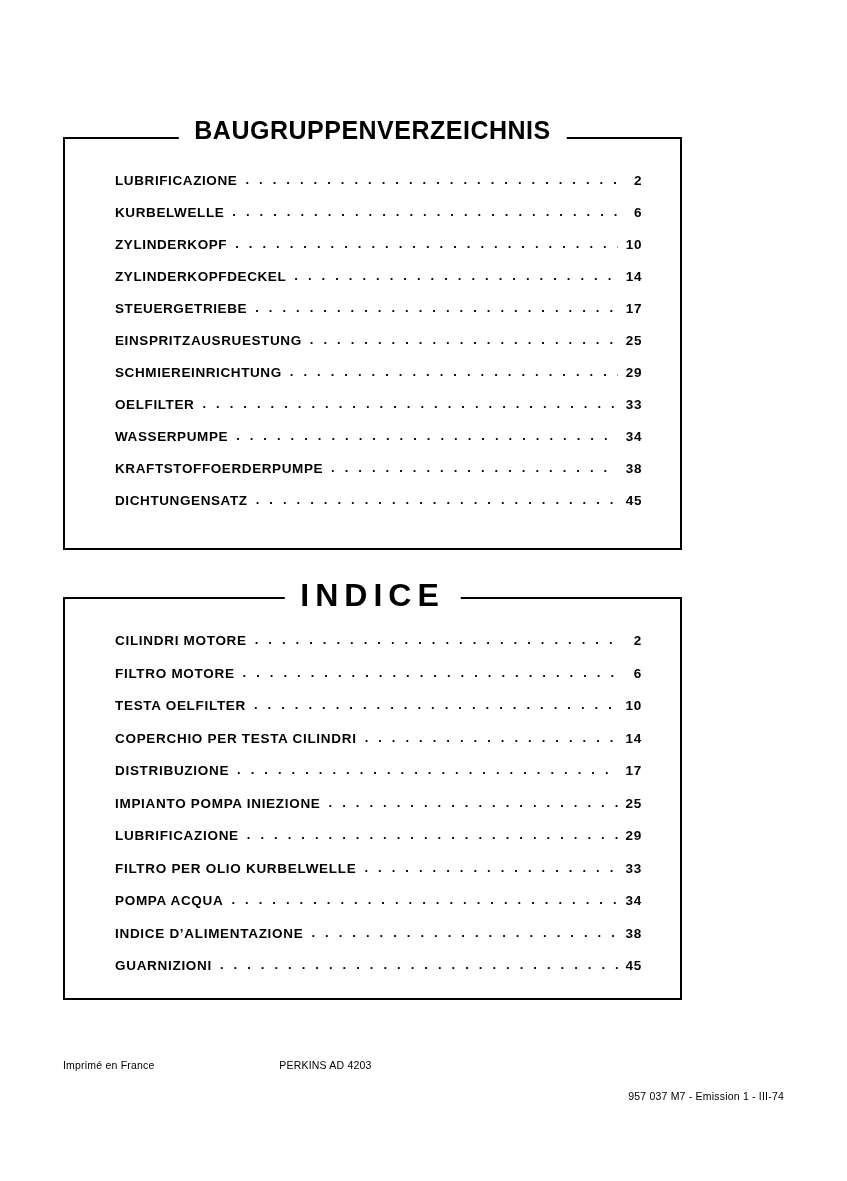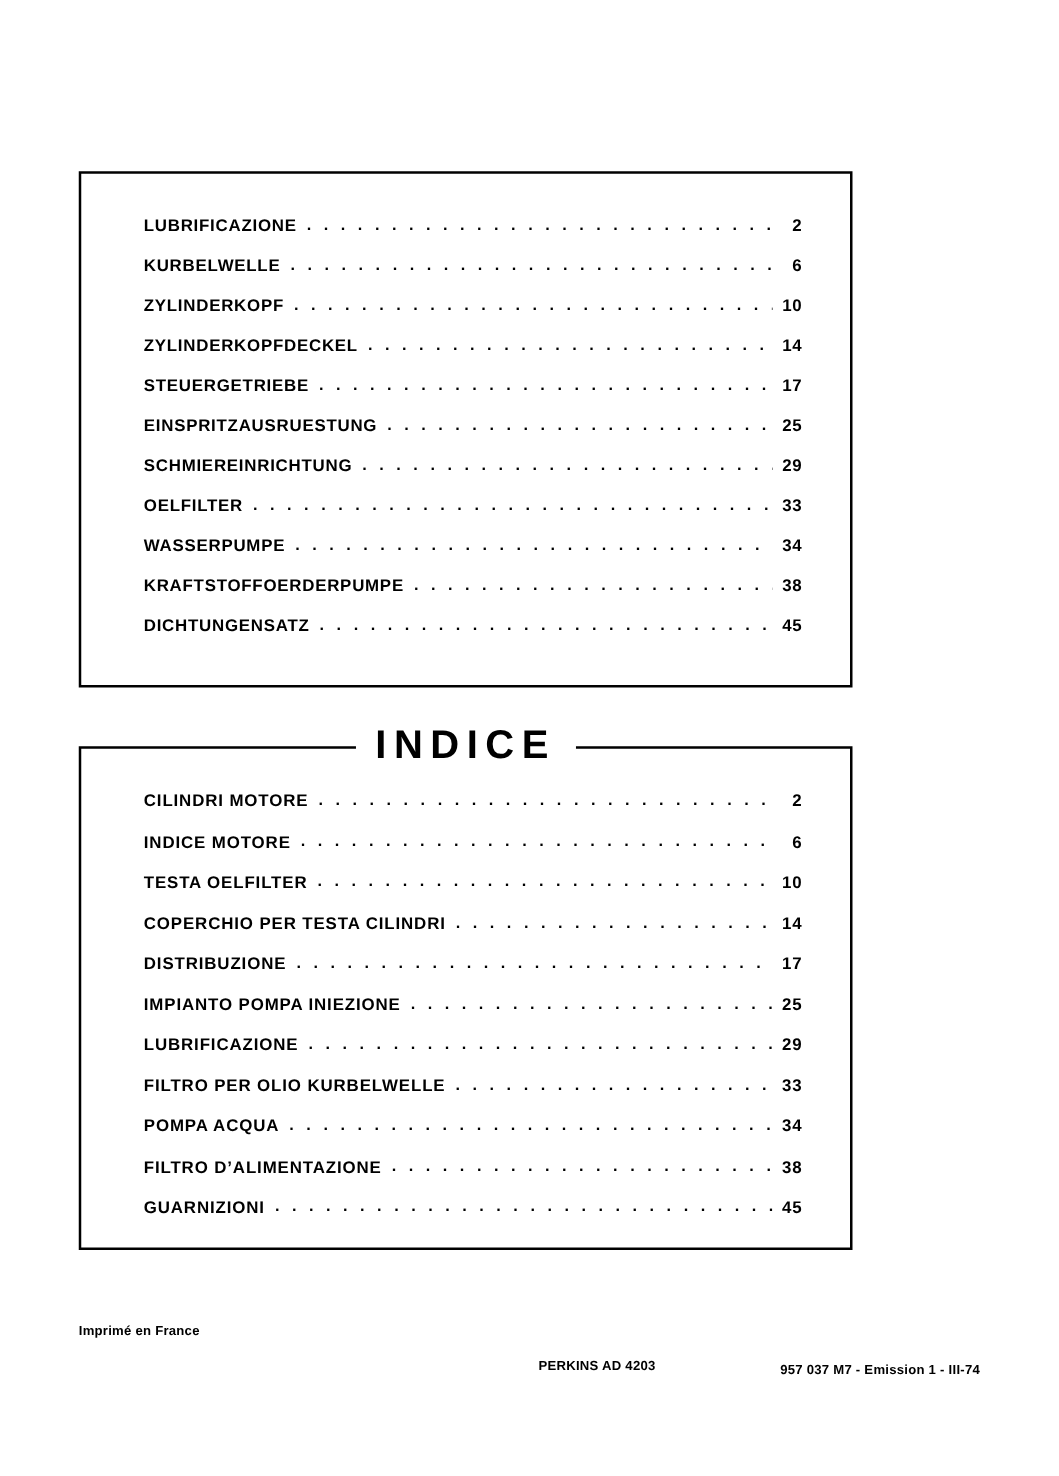--- a/index.html
+++ b/index.html
@@ -98,35 +98,36 @@
     white-space: nowrap;
   }
 
   
   .footer {
     position: absolute;
     left: 63px;
     right: 63px;
     top: 1059px;
     font-size: 10.5px;
-    font-weight: bold;
+    font-weight: normal;
     display: flex;
     justify-content: space-between;
     letter-spacing: 0.2px;
   }
   .footer .f-left  { width: 30%; text-align: left; }
-  .footer .f-mid   { width: 34%; text-align: right; margin-top: 28px; }
+  .footer .f-mid   { width: 34%; text-align: left; }
   .footer .f-right { width: 36%; text-align: right; margin-top: 31px; }
 </style>
 </head>
 <body>
 
 <div class="page">
 
   <div class="section de">
+    <div class="section-title">BAUGRUPPENVERZEICHNIS</div>
     <div class="entries">
 
       <div class="entry">
         <span class="entry-label">LUBRIFICAZIONE</span>
         <span class="entry-dots">. . . . . . . . . . . . . . . . . . . . . . . . . . . . . . . . . . . . . . . . . . . . . . . . . . . . . . . . . . . . . . . . . . . . . . . . . . . .</span>
         <span class="entry-page">2</span>
       </div>
 
       <div class="entry">
         <span class="entry-label">KURBELWELLE</span>
@@ -195,21 +196,21 @@
     <div class="section-title">INDICE</div>
     <div class="entries">
 
       <div class="entry">
         <span class="entry-label">CILINDRI MOTORE</span>
         <span class="entry-dots">. . . . . . . . . . . . . . . . . . . . . . . . . . . . . . . . . . . . . . . . . . . . . . . . . . . . . . . . . . . . . . . . . . . . . . . . . . . .</span>
         <span class="entry-page">2</span>
       </div>
 
       <div class="entry">
-        <span class="entry-label">INDICE MOTORE</span>
+        <span class="entry-label">FILTRO MOTORE</span>
         <span class="entry-dots">. . . . . . . . . . . . . . . . . . . . . . . . . . . . . . . . . . . . . . . . . . . . . . . . . . . . . . . . . . . . . . . . . . . . . . . . . . . .</span>
         <span class="entry-page">6</span>
       </div>
 
       <div class="entry">
         <span class="entry-label">TESTA OELFILTER</span>
         <span class="entry-dots">. . . . . . . . . . . . . . . . . . . . . . . . . . . . . . . . . . . . . . . . . . . . . . . . . . . . . . . . . . . . . . . . . . . . . . . . . . . .</span>
         <span class="entry-page">10</span>
       </div>
 
@@ -243,21 +244,21 @@
         <span class="entry-page">33</span>
       </div>
 
       <div class="entry">
         <span class="entry-label">POMPA ACQUA</span>
         <span class="entry-dots">. . . . . . . . . . . . . . . . . . . . . . . . . . . . . . . . . . . . . . . . . . . . . . . . . . . . . . . . . . . . . . . . . . . . . . . . . . . .</span>
         <span class="entry-page">34</span>
       </div>
 
       <div class="entry">
-        <span class="entry-label">FILTRO D’ALIMENTAZIONE</span>
+        <span class="entry-label">INDICE D’ALIMENTAZIONE</span>
         <span class="entry-dots">. . . . . . . . . . . . . . . . . . . . . . . . . . . . . . . . . . . . . . . . . . . . . . . . . . . . . . . . . . . . . . . . . . . . . . . . . . . .</span>
         <span class="entry-page">38</span>
       </div>
 
       <div class="entry">
         <span class="entry-label">GUARNIZIONI</span>
         <span class="entry-dots">. . . . . . . . . . . . . . . . . . . . . . . . . . . . . . . . . . . . . . . . . . . . . . . . . . . . . . . . . . . . . . . . . . . . . . . . . . . .</span>
         <span class="entry-page">45</span>
       </div>
 

